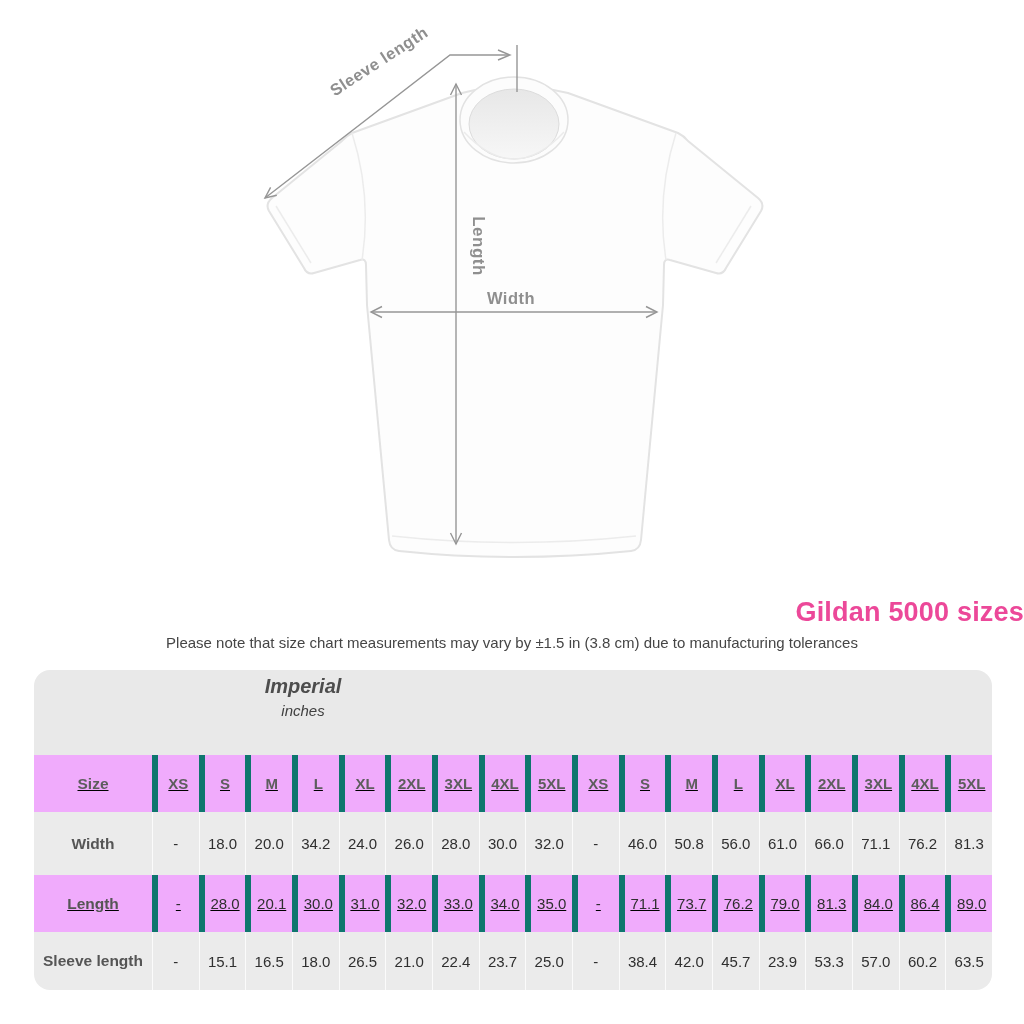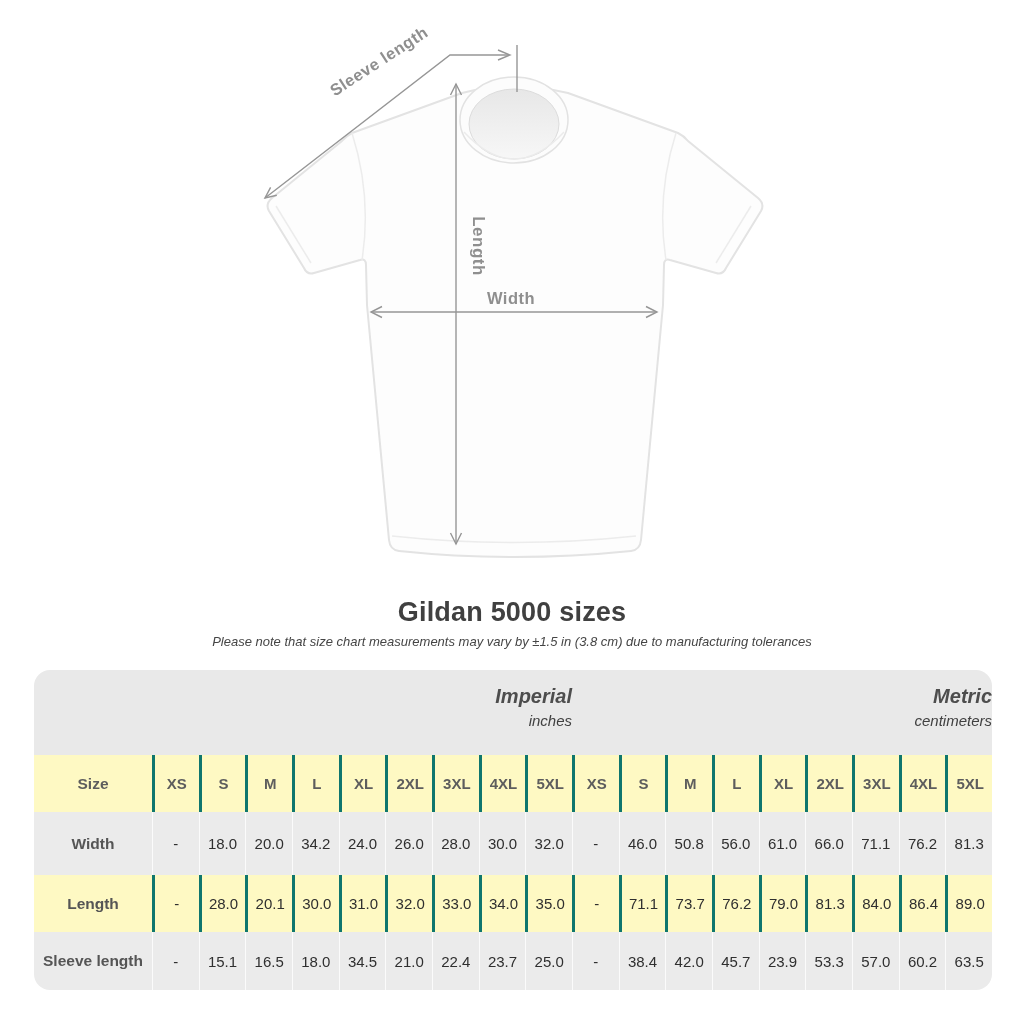--- a/index.html
+++ b/index.html
@@ -4,51 +4,51 @@
 <style>
   html,body{margin:0;padding:0;}
   body{
     width:1024px;height:1024px;position:relative;background:#ffffff;
     font-family:"Liberation Sans", sans-serif;overflow:hidden;
   }
   
   .shirt-wrap{position:absolute;left:0;top:0;width:1024px;height:600px;}
   
   .page-title{
-    position:absolute;left:0;top:597px;width:1024px;text-align:center;
-    font-size:27px;font-weight:bold;color:#404040;letter-spacing:.2px;
+    position:absolute;left:0;top:597px;width:1024px;text-align:right;
+    font-size:27px;font-weight:bold;color:#ec4899;letter-spacing:.2px;
   }
   .page-note{
     position:absolute;left:0;top:634px;width:1024px;text-align:center;
-    font-size:13px;font-style:italic;color:#454545;
+    font-size:15px;color:#454545;
   }
   
   .size-table{
     position:absolute;left:34px;top:670px;width:958px;height:320px;
     border-radius:16px;overflow:hidden;
   }
   .band{height:85px;background:#e9e9e9;display:flex;}
-  .band .group{box-sizing:border-box;padding-top:15px;text-align:right;}
+  .band .group{box-sizing:border-box;padding-top:5px;text-align:center;}
   .band .group.imperial{width:538px;}
   .band .group.metric{width:420px;}
   .g-name{font-size:20px;font-weight:bold;font-style:italic;color:#4d4d4d;}
   .g-unit{font-size:15px;font-style:italic;color:#404040;margin-top:4px;}
   .grid{width:100%;}
   .trow{display:grid;grid-template-columns:118px repeat(18,1fr);}
-  .trow.rw{background:#fef9c3;}
+  .trow.rw{background:#f0abfc;text-decoration:underline;}
   .trow.rg{background:#ebebeb;}
   .grid .trow:nth-child(1){height:57px;}
   .grid .trow:nth-child(2){height:63px;}
   .grid .trow:nth-child(3){height:57px;}
   .grid .trow:nth-child(4){height:58px;}
   .cell{
     display:flex;align-items:center;justify-content:center;
     font-size:15px;color:#2f2f2f;box-sizing:border-box;
   }
-  .rw .cell + .cell{border-left:3px solid #0f766e;}
+  .rw .cell + .cell{border-left:6px solid #0f766e;}
   .rg .cell + .cell{border-left:1px solid rgba(255,255,255,.8);}
   .cell.lbl{font-weight:bold;color:#555;font-size:15.5px;}
   .trow.r-sizes .cell{font-weight:bold;color:#5d5d5d;}
   
   text.dim-label{fill:#8f8f8f;font-weight:bold;font-family:"Liberation Sans",sans-serif;}
 </style>
 </head>
 <body>
 
 <div class="shirt-wrap">
@@ -108,24 +108,20 @@
 </div>
 
 <div class="page-title">Gildan 5000 sizes</div>
 <div class="page-note">Please note that size chart measurements may vary by ±1.5 in (3.8 cm) due to manufacturing tolerances</div>
 
 <div class="size-table">
   <div class="band">
     <div class="group imperial">
       <div class="g-name">Imperial</div>
       <div class="g-unit">inches</div>
-    </div>
-    <div class="group metric">
-      <div class="g-name">Metric</div>
-      <div class="g-unit">centimeters</div>
     </div>
   </div>
   <div class="grid">
       <div class="trow rw r-sizes">
         <div class="cell lbl">Size</div>
         <div class="cell">XS</div>
         <div class="cell">S</div>
         <div class="cell">M</div>
         <div class="cell">L</div>
         <div class="cell">XL</div>
@@ -184,21 +180,21 @@
         <div class="cell">84.0</div>
         <div class="cell">86.4</div>
         <div class="cell">89.0</div>
       </div>
       <div class="trow rg">
         <div class="cell lbl">Sleeve length</div>
         <div class="cell">-</div>
         <div class="cell">15.1</div>
         <div class="cell">16.5</div>
         <div class="cell">18.0</div>
-        <div class="cell">34.5</div>
+        <div class="cell">26.5</div>
         <div class="cell">21.0</div>
         <div class="cell">22.4</div>
         <div class="cell">23.7</div>
         <div class="cell">25.0</div>
         <div class="cell">-</div>
         <div class="cell">38.4</div>
         <div class="cell">42.0</div>
         <div class="cell">45.7</div>
         <div class="cell">23.9</div>
         <div class="cell">53.3</div>

